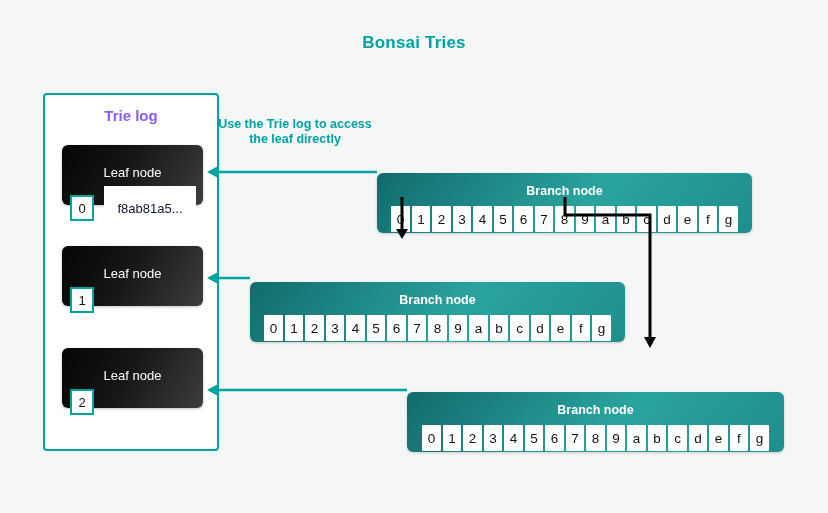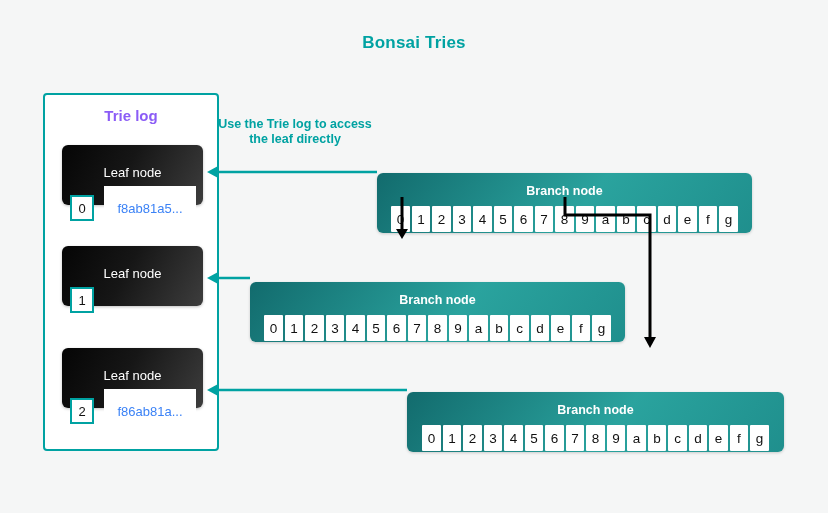--- a/index.html
+++ b/index.html
@@ -61,21 +61,21 @@
   .leaf-index{
     width:20px;height:22px;flex:0 0 auto;
     background:#ffffff;border:2px solid #00a2a2;
     display:flex;align-items:center;justify-content:center;
     font-size:13px;color:#111;
   }
   .leaf-hash{
     flex:1;height:44px;
     background:#ffffff;
     display:flex;align-items:center;justify-content:center;
-    font-size:13px;color:#3b82f6;
+    font-size:13px;color:#0f172a;
   }
   
   .branch{
     position:absolute;height:60px;
     border-radius:6px;
     background:linear-gradient(128deg,#126b6d 0%,#2aa39e 55%,#1f8f8d 100%);
     box-shadow:0 1px 3px rgba(0,0,0,.18);
     margin-top:42px;
   }
   .branch-1{left:377px;top:131px;width:375px;}
@@ -132,21 +132,20 @@
     <span class="leaf-label">Leaf node</span>
     <div class="leaf-row">
       <span class="leaf-index">1</span>
     </div>
   </div>
 
   <div class="leaf leaf-3">
     <span class="leaf-label">Leaf node</span>
     <div class="leaf-row">
       <span class="leaf-index">2</span>
-      <span class="leaf-hash">f86ab81a...</span>
     </div>
   </div>
 
   <div class="branch branch-1">
     <span class="branch-label">Branch node</span>
     <div class="branch-cells">
         <span class="cell">0</span>
         <span class="cell">1</span>
         <span class="cell">2</span>
         <span class="cell">3</span>

